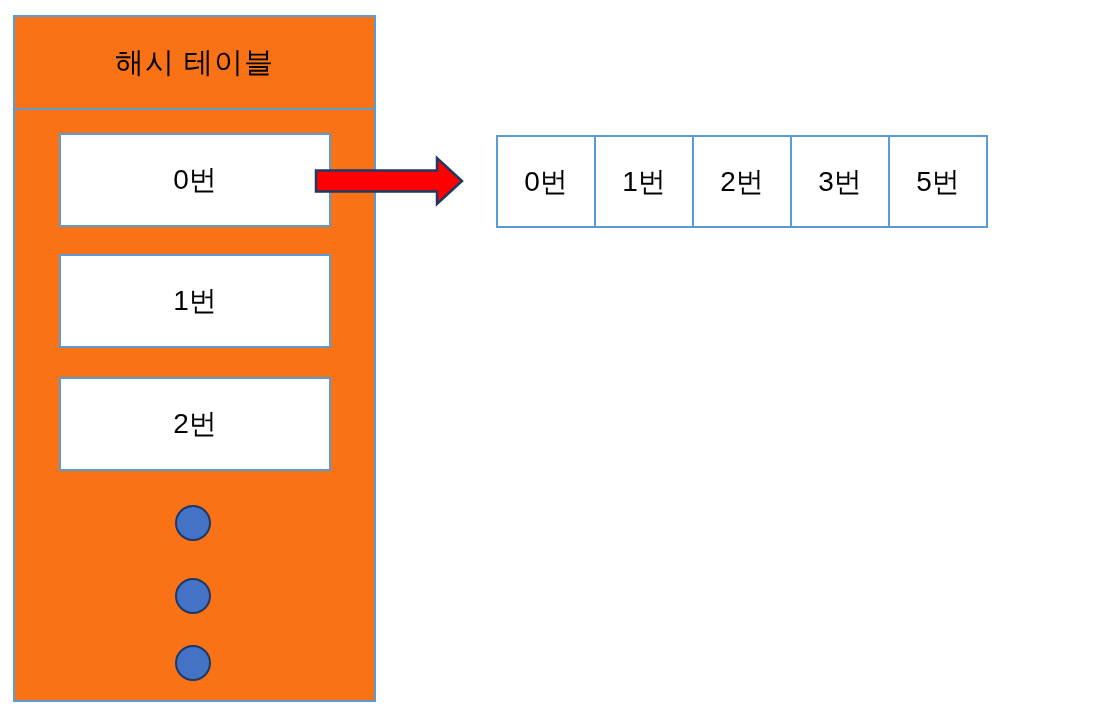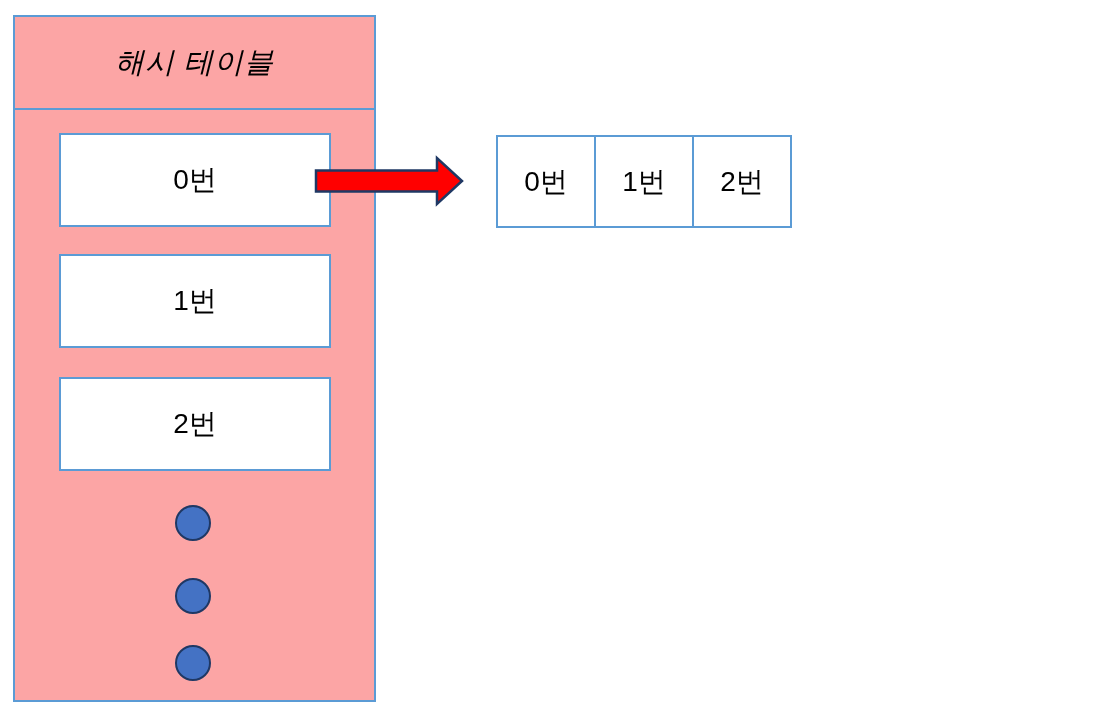--- a/index.html
+++ b/index.html
@@ -19,22 +19,21 @@
 
   
   .hash-container {
     position: absolute;
     left: 13px;
     top: 15px;
     width: 363px;
     height: 687px;
     border: 2px solid var(--box-border, #5B9BD5);
     box-sizing: border-box;
-    background: #fca5a5;
-    font-style: italic;
+    background: #f97316;
   }
   .hash-title {
     position: absolute;
     left: 0;
     top: 0;
     width: 100%;
     height: 93px;
     border-bottom: 2px solid var(--box-border, #5B9BD5);
     box-sizing: border-box;
     display: flex;
@@ -126,15 +125,17 @@
   <div class="dot dot-3"></div>
 
   <svg class="arrow-svg" viewBox="0 0 154 54">
     <polygon points="4,16.5 125,16.5 125,4 150,27 125,50 125,37.5 4,37.5" stroke-width="2.5" stroke-linejoin="miter" fill="#FF0000" stroke="#1F3864"></polygon>
   </svg>
 
   <div class="array-row">
     <div class="array-cell">0번</div>
     <div class="array-cell">1번</div>
     <div class="array-cell">2번</div>
+    <div class="array-cell">3번</div>
+    <div class="array-cell">5번</div>
   </div>
 
 </div>
 
 </body></html>

